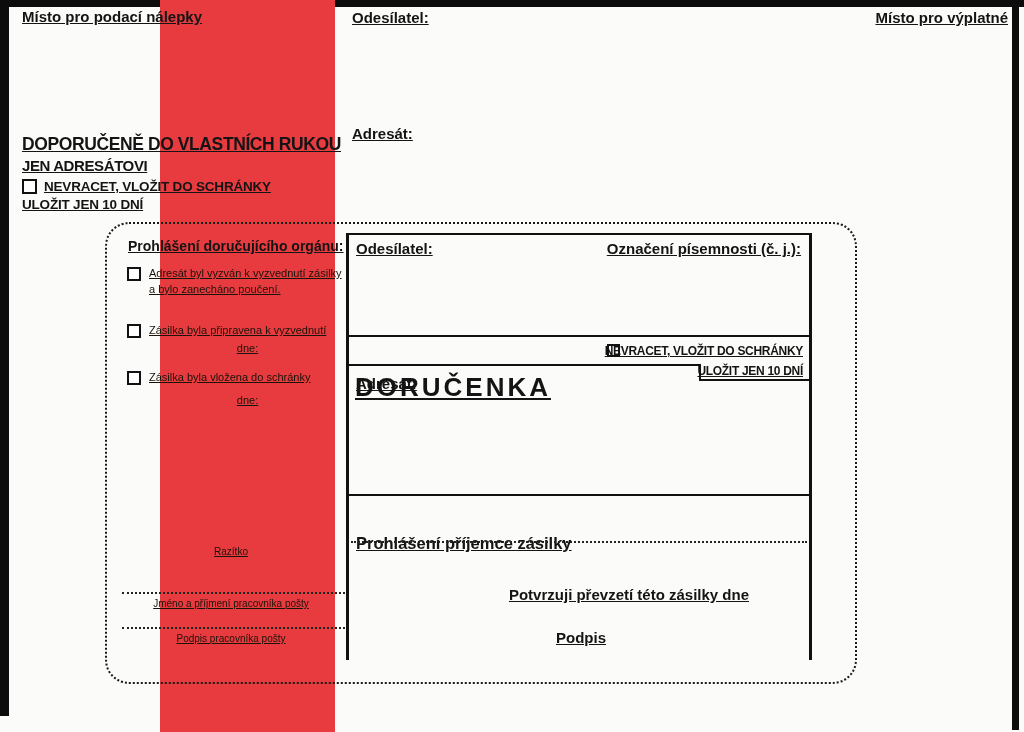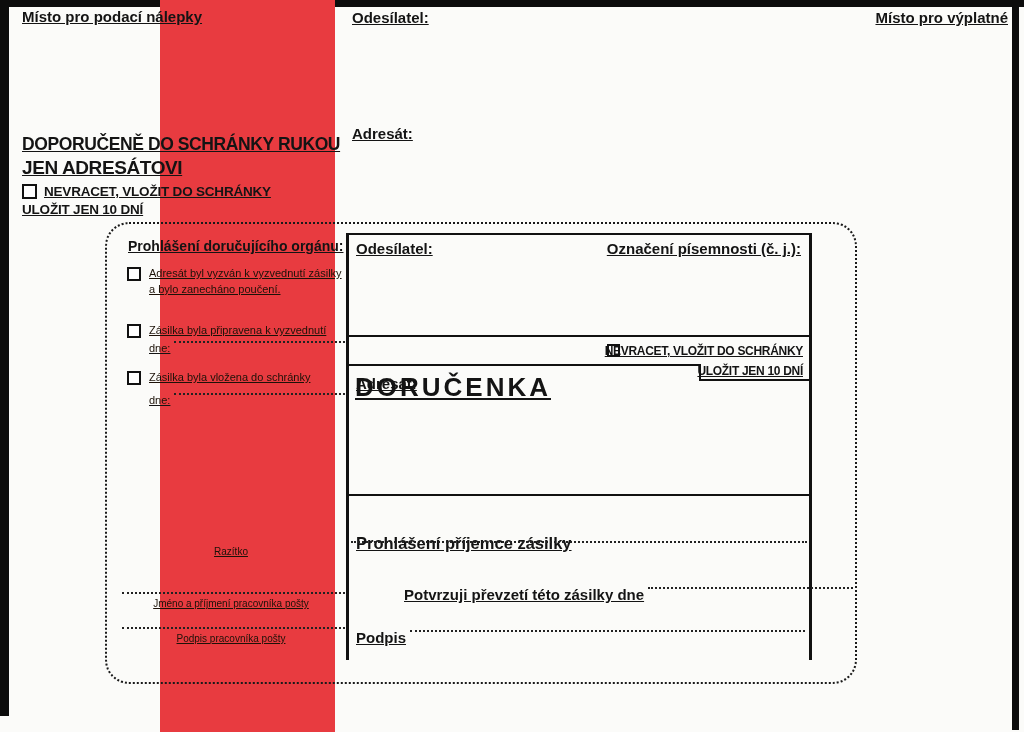--- a/index.html
+++ b/index.html
@@ -30,21 +30,21 @@
   
   .mid{
     left:346px;top:233px;width:466px;height:427px;box-sizing:border-box;
     border-left:3px solid #111;border-right:3px solid #111;border-top:2px solid #111;
   }
   .mid .hline{position:absolute;background:#111;height:2px;}
   .dor-title{font-weight:bold;font-size:26px;letter-spacing:3px;white-space:nowrap;margin-top:32px;}
   .tiny-bold{font-weight:bold;font-size:12px;white-space:nowrap;letter-spacing:-0.3px;}
   .sec-title{font-weight:bold;font-size:16.5px;white-space:nowrap;}
   
-  .leader-row{display:flex;align-items:flex-start;}
+  .leader-row{display:flex;align-items:center;flex-direction:column;}
   .leader{flex:1;border-bottom:2px dotted #222;margin:0 1px 3px 4px;height:0;}
   .dotline{border-bottom:2px dotted #222;height:0;}
   
   .lc-text{font-size:11px;line-height:1.45;color:#1c1208;}
   .lc-center{font-size:10px;color:#1c1208;text-align:center;white-space:nowrap;}
 </style>
 </head>
 <body>
 
 <div class="abs frame-top"></div>
@@ -52,22 +52,22 @@
 <div class="abs frame-right"></div>
 
 <div class="abs red-stripe"></div>
 
 <div class="abs lbl" style="left:22px;top:9px;">Místo pro podací nálepky</div>
 <div class="abs lbl" style="left:352px;top:10px;">Odesílatel:</div>
 <div class="abs lbl" style="left:860px;top:10px;width:148px;text-align:right;">Místo pro výplatné</div>
 <div class="abs lbl" style="left:352px;top:126px;">Adresát:</div>
 
 <div class="abs" style="left:22px;top:134px;">
-  <div style="font-weight:bold;font-size:17.5px;letter-spacing:-0.4px;white-space:nowrap;">DOPORUČENĚ DO SCHRÁNKY RUKOU</div>
-  <div style="font-weight:bold;font-size:19px;letter-spacing:-0.4px;white-space:nowrap;margin-top:2px;">JEN ADRESÁTOVI</div>
+  <div style="font-weight:bold;font-size:17.5px;letter-spacing:-0.4px;white-space:nowrap;">DOPORUČENĚ DO VLASTNÍCH RUKOU</div>
+  <div style="font-weight:bold;font-size:15px;letter-spacing:-0.4px;white-space:nowrap;margin-top:2px;">JEN ADRESÁTOVI</div>
   <div style="display:flex;align-items:center;margin-top:5px;gap:7px;">
     <span class="cb big"></span>
     <span class="small-bold">NEVRACET, VLOŽIT DO SCHRÁNKY</span>
   </div>
   <div class="small-bold" style="margin-top:3px;">ULOŽIT JEN 10 DNÍ</div>
 </div>
 
 <div class="abs dashed-box"></div>
 
 <div class="abs" style="left:128px;top:238px;font-weight:bold;font-size:14px;white-space:nowrap;">Prohlášení doručujícího orgánu:</div>

